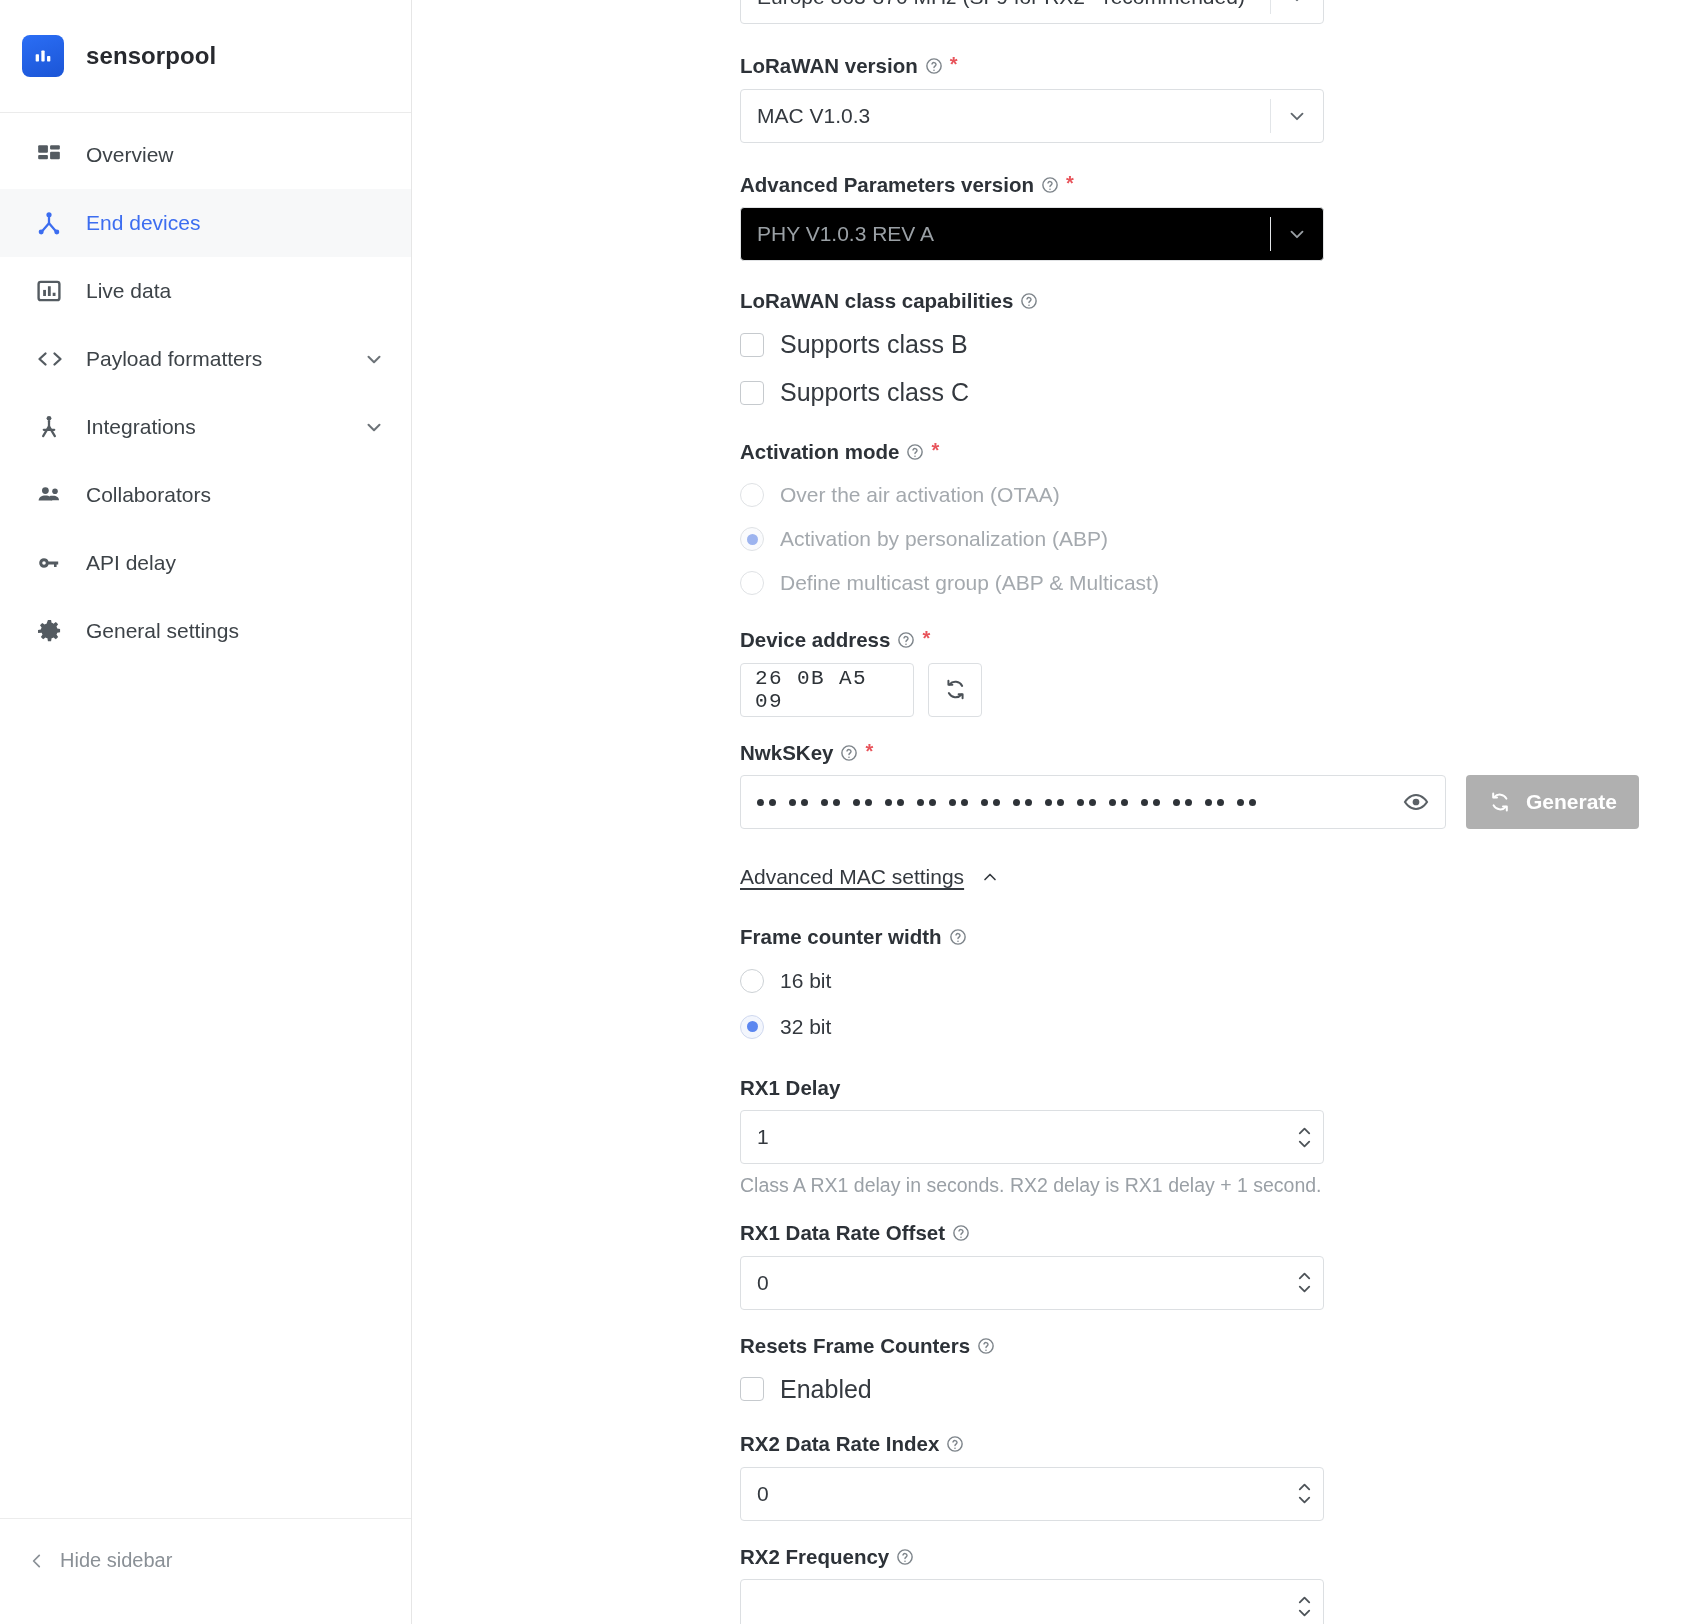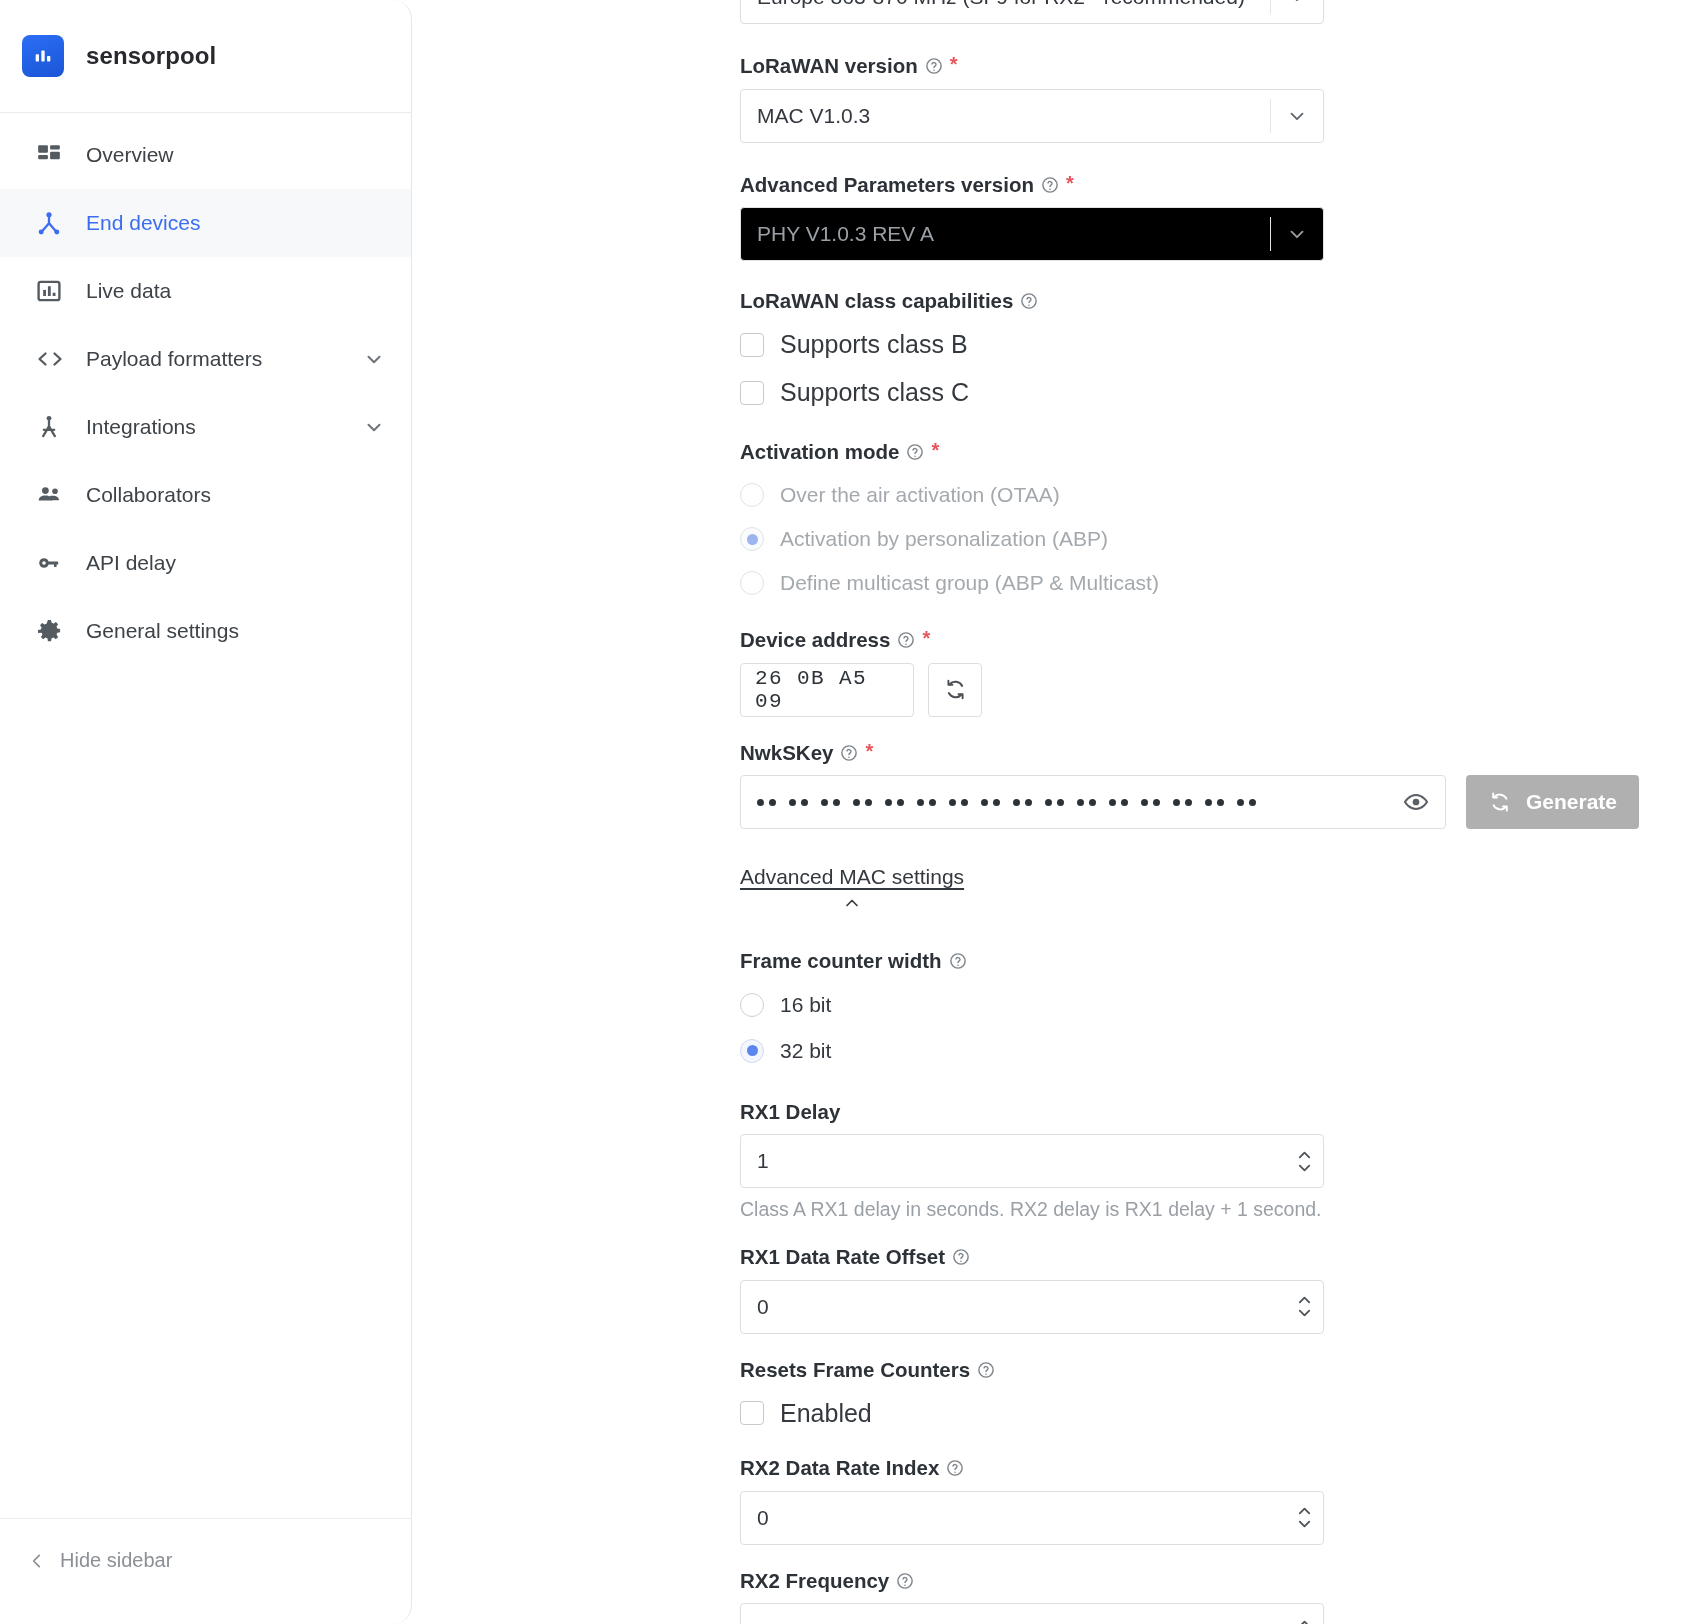--- a/index.html
+++ b/index.html
@@ -16,21 +16,20 @@
   
   #app { display: flex; width: 1694px; height: 1624px; }
 
   
   #sidebar {
     width: 412px; height: 1624px;
     background: #ffffff;
     border-right: 1px solid #e6e6e6;
     position: relative;
     flex: 0 0 412px;
-    border-radius: 19px;
   }
   .brand {
     height: 113px;
     display: flex; align-items: center;
     padding-left: 22px;
     border-bottom: 1px solid #ebebeb;
   }
   .brand-logo {
     width: 42px; height: 42px; border-radius: 8px;
     background: linear-gradient(160deg,#2b6ef5 0%,#1b55d6 100%);
@@ -170,22 +169,22 @@
   .dotpair i { width:7px; height:7px; border-radius:50%; background:#2e3338; display:block; }
 
   .genbtn {
     height:54px; background:#b0b0b0; border-radius:4px;
     display:flex; align-items:center; gap:14px;
     padding:0 22px; color:#fff; font-size:21px; font-weight:bold;
     white-space:nowrap; cursor:pointer;
   }
 
   .advlink {
-    display:inline-flex; align-items:center; gap:4px;
-    font-size:21px; color:#34393f; cursor:pointer;flex-direction:column;
+    display:inline-flex; align-items:center; gap:16px;
+    font-size:21px; color:#34393f; cursor:pointer;
   }
   .advlink .atext { text-decoration: underline; text-underline-offset: 4px; }
 
   .helptext { font-size:19.5px; color:#9aa0a6; }
 
   svg { display:block; }
 </style>
 </head>
 <body>
 

